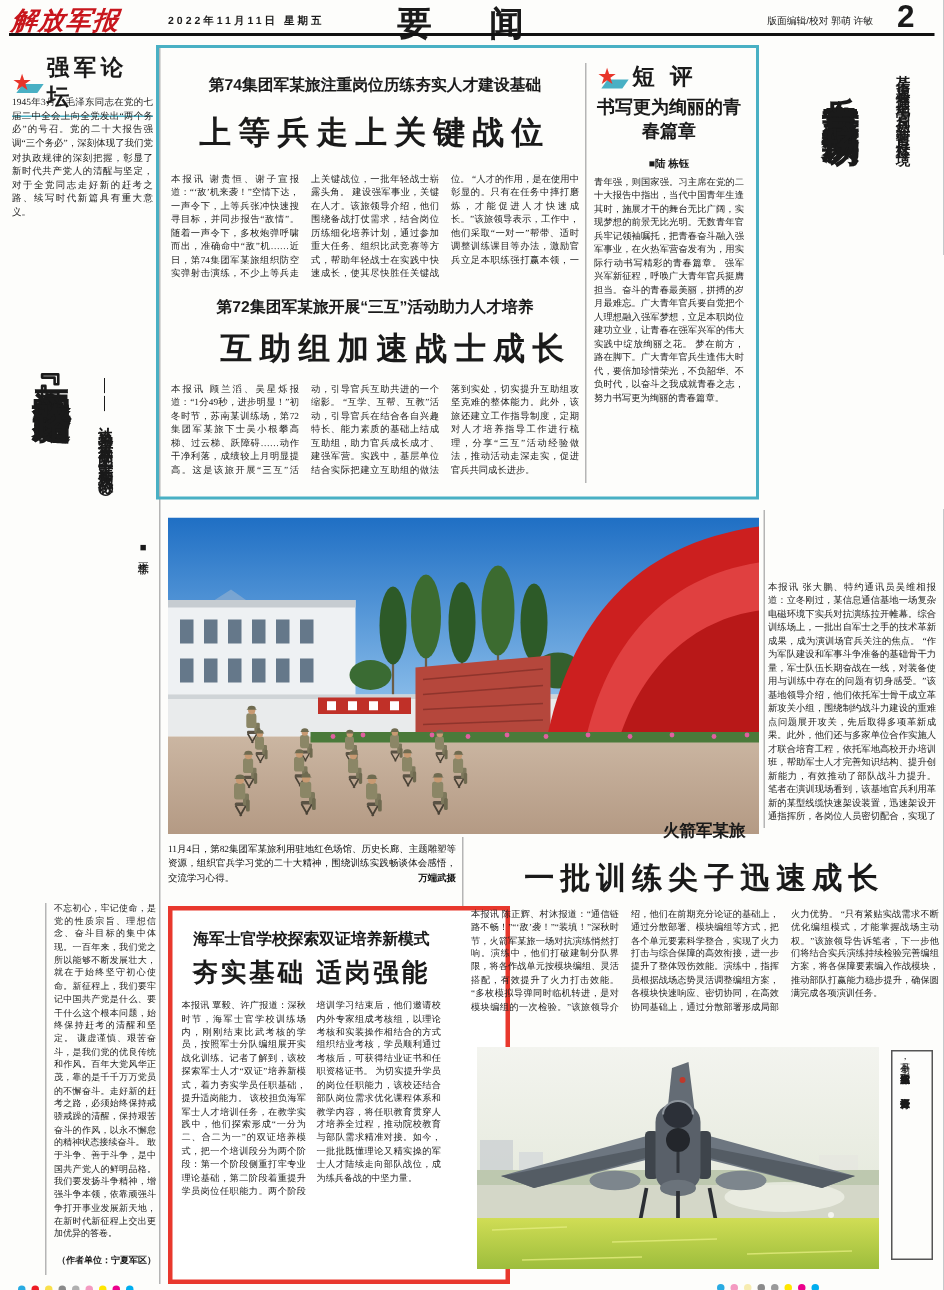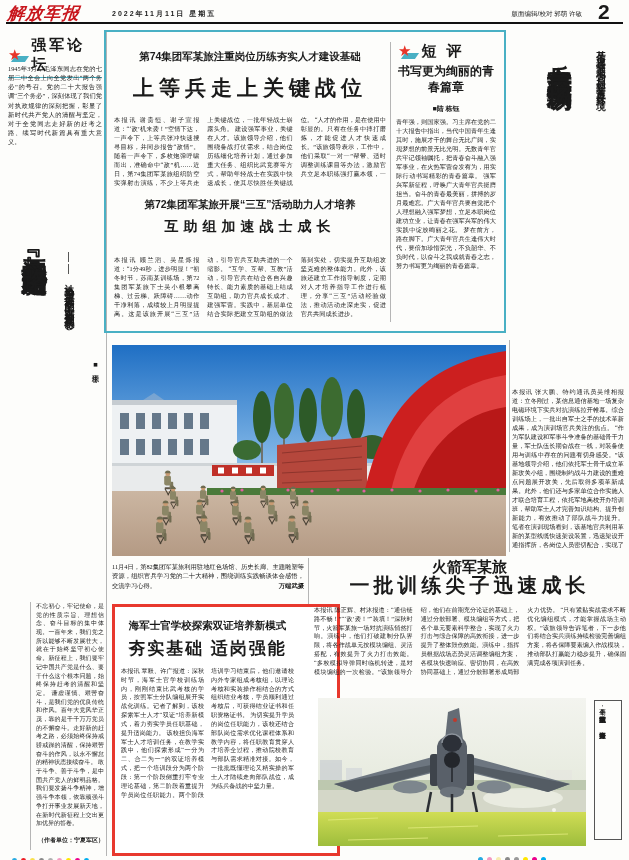--- a/index.html
+++ b/index.html
@@ -37,20 +37,21 @@
   .photographer{font-weight:bold;white-space:nowrap;}
   svg{display:block;}
 </style>
 </head>
 <body>
 
 <div id="page">
 
   <div class="abs masthead">解放军报</div>
   <div class="abs date">2022年11月11日 星期五</div>
+  <div class="abs section-title">要 闻</div>
   <div class="abs editors">版面编辑/校对 郭萌 许敏</div>
   <div class="abs pageno">2</div>
   <div class="abs head-rule"></div>
 
   <div class="abs vline" style="left:106px;top:30px;height:826px;"></div>
   <div class="abs vline" style="left:509px;top:340px;height:212px;"></div>
   <div class="abs vline" style="left:308px;top:558px;height:294px;"></div>
   <div class="abs vline" style="left:30px;top:602px;height:248px;"></div>
 
   <div class="abs" style="left:8px;top:36px;width:94px;">
@@ -70,21 +71,21 @@
   <div class="abs" style="left:36px;top:836px;width:68px;font-size:6px;font-weight:bold;text-align:right;">（作者单位：宁夏军区）</div>
   <div class="abs" style="left:12px;top:849px;"><span class="dot" style="background: rgb(41, 171, 226);"></span><span class="dot" style="background: rgb(237, 28, 36);"></span><span class="dot" style="background: rgb(249, 224, 76);"></span><span class="dot" style="background: rgb(138, 138, 138);"></span><span class="dot" style="background: rgb(176, 176, 176);"></span><span class="dot" style="background: rgb(244, 154, 193);"></span><span class="dot" style="background: rgb(255, 230, 0);"></span><span class="dot" style="background: rgb(236, 0, 140);"></span><span class="dot" style="background: rgb(0, 174, 239);"></span></div>
 
   <div class="abs teal-box">
 
     <div class="abs kicker" style="left:6px;top:18px;width:276px;font-size:10.5px;">第74集团军某旅注重岗位历练夯实人才建设基础</div>
     <div class="abs headline" style="left:6px;top:42px;width:276px;font-size:21px;letter-spacing:5px;">上等兵走上关键战位</div>
     <div class="abs body-txt" style="left:8px;top:84px;width:272px;height:76px;column-count:3;column-gap:8px;overflow:hidden;font-size:6.2px;">本报讯 谢贵恒、谢子宣报道：“‘敌’机来袭！”空情下达，一声令下，上等兵张冲快速搜寻目标，并同步报告“敌情”。随着一声令下，多枚炮弹呼啸而出，准确命中“敌”机……近日，第74集团军某旅组织防空实弹射击演练，不少上等兵走上关键战位，一批年轻战士崭露头角。 建设强军事业，关键在人才。该旅领导介绍，他们围绕备战打仗需求，结合岗位历练细化培养计划，通过参加重大任务、组织比武竞赛等方式，帮助年轻战士在实践中快速成长，使其尽快胜任关键战位。 “人才的作用，是在使用中彰显的。只有在任务中摔打磨炼，才能促进人才快速成长。”该旅领导表示，工作中，他们采取“一对一”帮带、适时调整训练课目等办法，激励官兵立足本职练强打赢本领，一批训练尖子迅速成长，为部队战斗力建设夯实了人才基础。</div>
 
     <div class="abs kicker" style="left:6px;top:166px;width:276px;font-size:10.5px;">第72集团军某旅开展“三互”活动助力人才培养</div>
-    <div class="abs headline" style="left:6px;top:186px;width:276px;font-size:14px;letter-spacing:5px;">互助组加速战士成长</div>
+    <div class="abs headline" style="left:20px;top:186px;width:276px;font-size:21px;letter-spacing:5px;">互助组加速战士成长</div>
     <div class="abs body-txt" style="left:8px;top:224px;width:272px;height:70px;column-count:3;column-gap:8px;overflow:hidden;font-size:6.2px;">本报讯 顾兰滔、吴星烁报道：“1分49秒，进步明显！”初冬时节，苏南某训练场，第72集团军某旅下士吴小根攀高梯、过云梯、跃障碍……动作干净利落，成绩较上月明显提高。这是该旅开展“三互”活动，引导官兵互助共进的一个缩影。 “互学、互帮、互教”活动，引导官兵在结合各自兴趣特长、能力素质的基础上结成互助组，助力官兵成长成才、建强军营。实践中，基层单位结合实际把建立互助组的做法落到实处，切实提升互助组攻坚克难的整体能力。此外，该旅还建立工作指导制度，定期对人才培养指导工作进行梳理，分享“三互”活动经验做法，推动活动走深走实，促进官兵共同成长进步。</div>
 
     <div class="abs vline" style="left:284px;top:10px;height:280px;"></div>
 
     <div class="abs" style="left:292px;top:10px;width:98px;">
       <div class="sec-logo" style="border-bottom:none;">
         <span class="star">★</span>
         <span class="ribbon"></span>
         <span class="lab">短 评</span>
       </div>
@@ -244,21 +245,21 @@
   <div class="abs red-box">
     <div class="abs kicker" style="left:4px;top:12px;width:177px;font-size:10.5px;">海军士官学校探索双证培养新模式</div>
     <div class="abs headline" style="left:4px;top:30px;width:177px;font-size:17px;letter-spacing:2px;">夯实基础 适岗强能</div>
     <div class="abs body-txt" style="left:6px;top:60px;width:173px;height:178px;column-count:2;column-gap:7px;overflow:hidden;font-size:6.1px;">本报讯 覃毅、许广报道：深秋时节，海军士官学校训练场内，刚刚结束比武考核的学员，按照军士分队编组展开实战化训练。记者了解到，该校探索军士人才“双证”培养新模式，着力夯实学员任职基础，提升适岗能力。 该校担负海军军士人才培训任务，在教学实践中，他们探索形成“一分为二、合二为一”的双证培养模式，把一个培训段分为两个阶段：第一个阶段侧重打牢专业理论基础，第二阶段着重提升学员岗位任职能力。两个阶段培训学习结束后，他们邀请校内外专家组成考核组，以理论考核和实装操作相结合的方式组织结业考核，学员顺利通过考核后，可获得结业证书和任职资格证书。 为切实提升学员的岗位任职能力，该校还结合部队岗位需求优化课程体系和教学内容，将任职教育贯穿人才培养全过程，推动院校教育与部队需求精准对接。如今，一批批既懂理论又精实操的军士人才陆续走向部队战位，成为练兵备战的中坚力量。</div>
   </div>
 
   <div class="abs vert" style="left:594px;top:42px;height:315px;font-size:9.5px;font-weight:bold;letter-spacing:3px;overflow:hidden;">某信息通信基地为官兵创新营造良好环境</div>
   <div class="abs vert" style="left:538px;top:44px;height:336px;font-size:25px;font-weight:900;font-family:'Liberation Sans',sans-serif;letter-spacing:2px;line-height:44px;overflow:hidden;">兵专家革新成果显威演训场</div>
   <div class="abs body-txt" style="left:512px;top:388px;width:112px;height:160px;overflow:hidden;font-size:6.2px;">本报讯 张大鹏、特约通讯员吴维相报道：立冬刚过，某信息通信基地一场复杂电磁环境下实兵对抗演练拉开帷幕。综合训练场上，一批出自军士之手的技术革新成果，成为演训场官兵关注的焦点。 “作为军队建设和军事斗争准备的基础骨干力量，军士队伍长期奋战在一线，对装备使用与训练中存在的问题有切身感受。”该基地领导介绍，他们依托军士骨干成立革新攻关小组，围绕制约战斗力建设的重难点问题展开攻关，先后取得多项革新成果。此外，他们还与多家单位合作实施人才联合培育工程，依托军地高校开办培训班，帮助军士人才完善知识结构、提升创新能力，有效推动了部队战斗力提升。 笔者在演训现场看到，该基地官兵利用革新的某型线缆快速架设装置，迅速架设开通指挥所，各岗位人员密切配合，实现了战场信息实时共享、指挥控制高效直达，有效提升了装备运用效能。随后，多项军士革新成果在对抗演练中得到检验，受到参演官兵好评。</div>
 
-  <div class="abs kicker" style="left:312px;top:558px;width:315px;font-size:15px;">火箭军某旅</div>
+  <div class="abs kicker" style="left:312px;top:546px;width:315px;font-size:11px;">火箭军某旅</div>
   <div class="abs headline" style="left:312px;top:572px;width:315px;font-size:20px;letter-spacing:4px;">一批训练尖子迅速成长</div>
   <div class="abs body-txt" style="left:314px;top:606px;width:312px;height:86px;column-count:3;column-gap:8px;overflow:hidden;font-size:6.1px;">本报讯 陈正辉、村沐报道：“通信链路不畅！”“‘敌’袭！”“装填！”深秋时节，火箭军某旅一场对抗演练悄然打响。演练中，他们打破建制分队界限，将各作战单元按模块编组、灵活搭配，有效提升了火力打击效能。 “多枚模拟导弹同时临机转进，是对模块编组的一次检验。”该旅领导介绍，他们在前期充分论证的基础上，通过分散部署、模块编组等方式，把各个单元要素科学整合，实现了火力打击与综合保障的高效衔接，进一步提升了整体毁伤效能。演练中，指挥员根据战场态势灵活调整编组方案，各模块快速响应、密切协同，在高效协同基础上，通过分散部署形成局部火力优势。 “只有紧贴实战需求不断优化编组模式，才能掌握战场主动权。”该旅领导告诉笔者，下一步他们将结合实兵演练持续检验完善编组方案，将各保障要素编入作战模块，推动部队打赢能力稳步提升，确保圆满完成各项演训任务。</div>
 
   <div class="abs" style="left:318px;top:698px;width:268px;height:148px;">
     <svg width="268" height="148" viewBox="0 0 268 148">
       <defs>
         <linearGradient id="sky2" x1="0" y1="0" x2="0" y2="1">
           <stop offset="0" stop-color="#f3f4ef"></stop>
             <stop offset="1" stop-color="#e2e7d8"></stop>
         </linearGradient>

